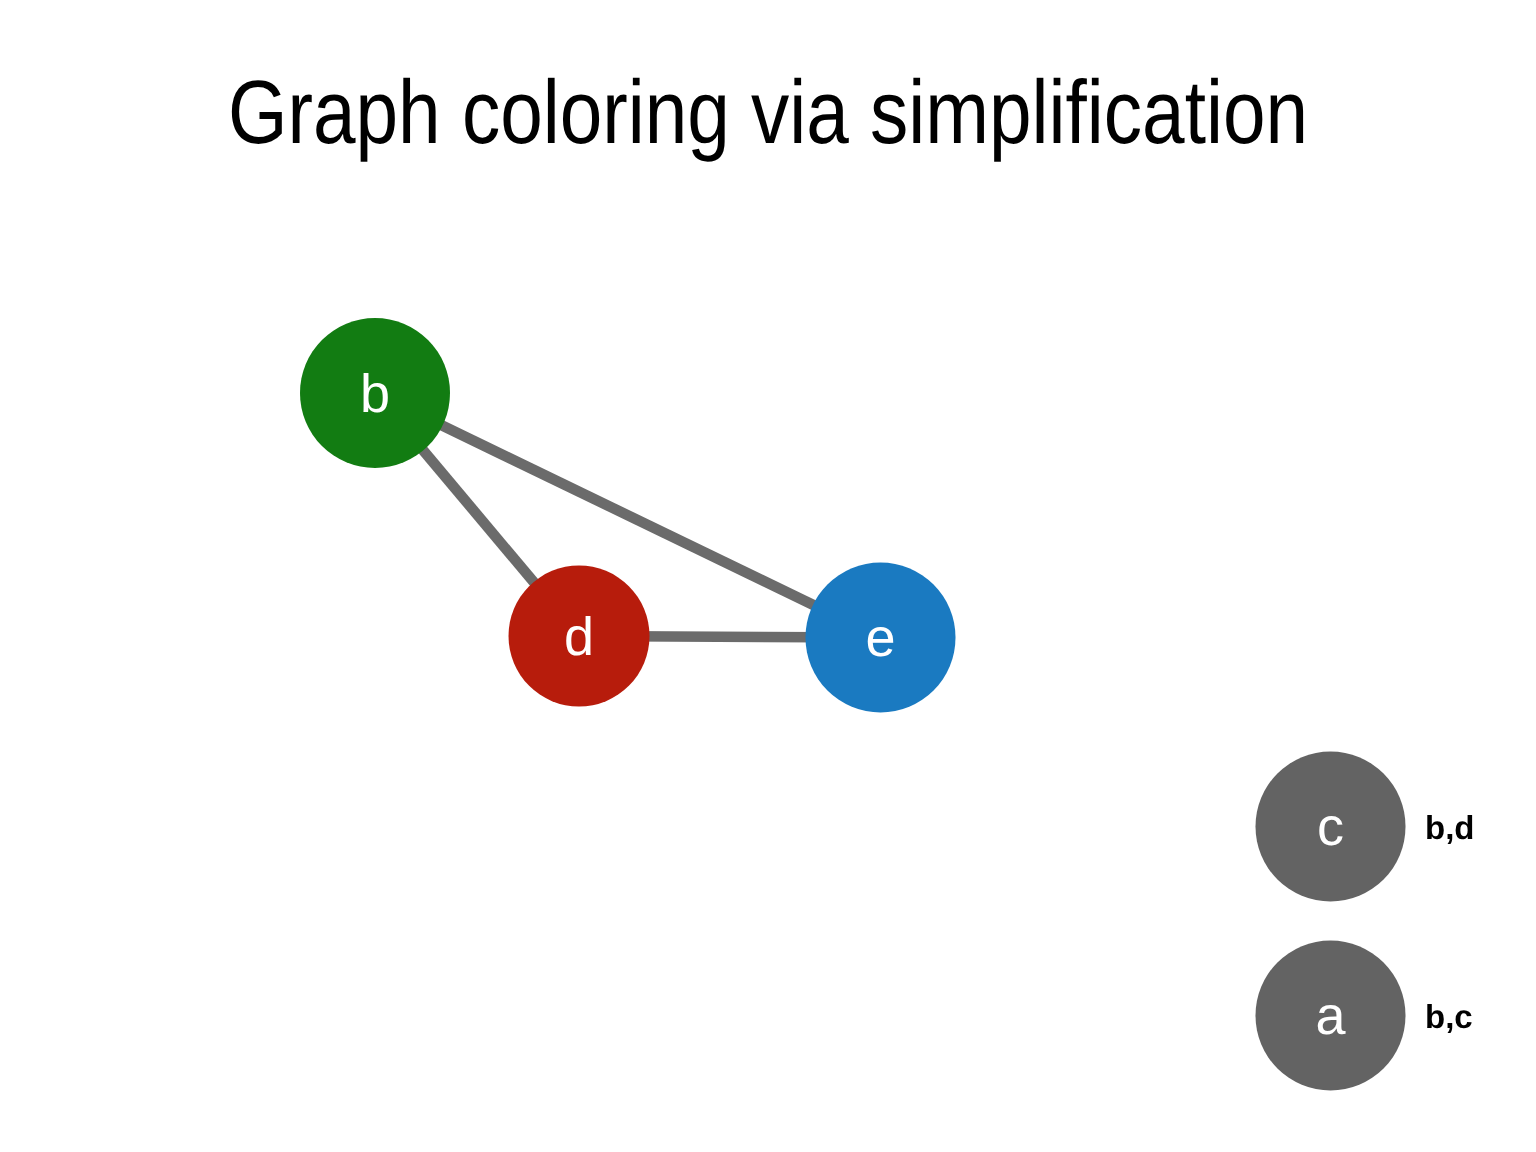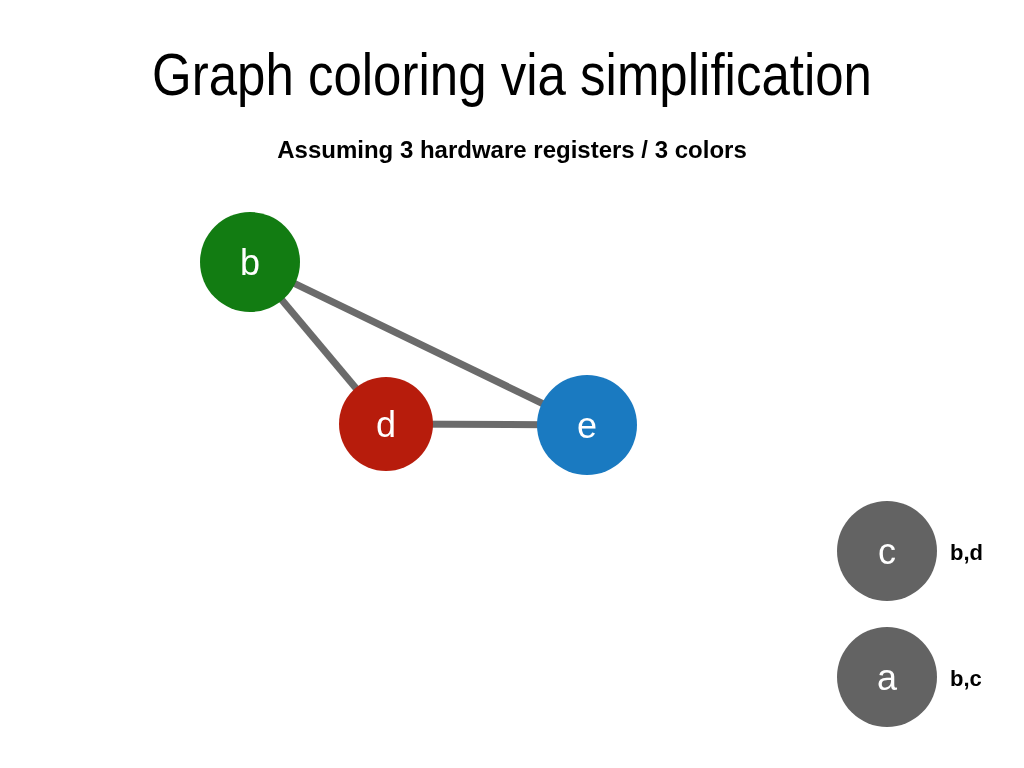--- a/index.html
+++ b/index.html
@@ -56,21 +56,20 @@
     font-family: "Liberation Sans", sans-serif;
     font-size: 22px;
     font-weight: 700;
   }
 </style>
 </head>
 <body>
 
 <div class="slide">
   <div class="title">Graph coloring via simplification</div>
-  <div class="subtitle">Assuming 3 hardware registers / 3 colors</div>
   <svg class="graph" id="graph-svg" width="1024" height="768" viewBox="0 0 1024 768">
       <line x1="250" y1="262" x2="386" y2="424" stroke="#6b6b6b" stroke-width="7"></line>
       <line x1="250" y1="262" x2="587" y2="425" stroke="#6b6b6b" stroke-width="7"></line>
       <line x1="386" y1="424" x2="587" y2="425" stroke="#6b6b6b" stroke-width="7"></line>
       <circle cx="250" cy="262" r="50" fill="#127c12"></circle>
       <text x="250" y="262" fill="#ffffff" text-anchor="middle" dominant-baseline="central" class="node-label">b</text>
       <circle cx="386" cy="424" r="47" fill="#b71c0c"></circle>
       <text x="386" y="424" fill="#ffffff" text-anchor="middle" dominant-baseline="central" class="node-label">d</text>
       <circle cx="587" cy="425" r="50" fill="#1a7ac1"></circle>
       <text x="587" y="425" fill="#ffffff" text-anchor="middle" dominant-baseline="central" class="node-label">e</text>

